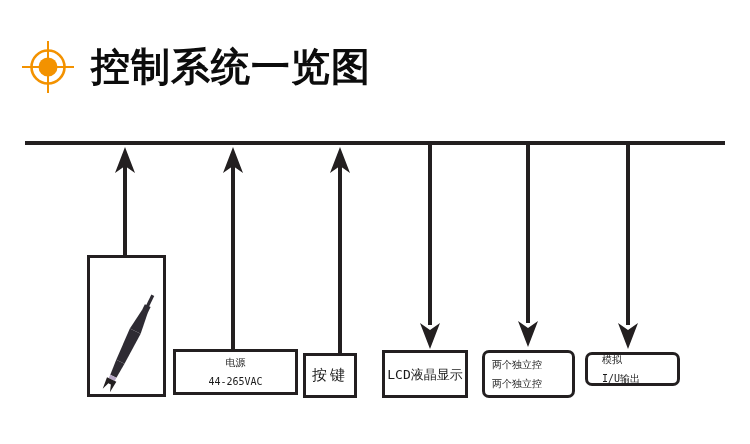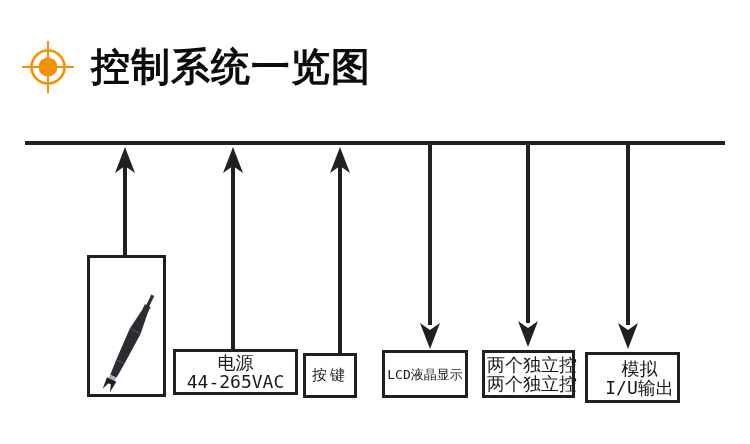--- a/index.html
+++ b/index.html
@@ -18,32 +18,32 @@
   .bus{position:absolute;left:25px;top:141px;width:700px;height:4px;background:#231f20;}
   
   .vline{position:absolute;width:4px;background:#231f20;}
   .ah{position:absolute;width:20px;height:26px;}
   
   .node{
     position:absolute;border:3px solid #231f20;background:#ffffff;box-sizing:border-box;
     display:flex;flex-direction:column;justify-content:center;
   }
   .node .ln{
-    font-size:18px;line-height:19px;white-space:nowrap;
+    font-size:10px;line-height:19px;white-space:nowrap;
     font-family:"DejaVu Sans Mono","Liberation Sans",sans-serif;
   }
   .t-center{align-items:center;text-align:center;}
-  .t-left{align-items:center;text-align:left;}
+  .t-left{align-items:flex-start;text-align:left;border-radius:7px;}
   #box-power{left:173px;top:349px;width:125px;height:46px;}
   #box-keys{left:303px;top:353px;width:54px;height:45px;}
   #box-keys .ln{font-size:15px;letter-spacing:3px;}
   #box-lcd{left:382px;top:350px;width:86px;height:48px;}
   #box-lcd .ln{font-size:13px;letter-spacing:0px;}
   #box-relay{left:482px;top:350px;width:93px;height:48px;padding-left:7px;}
-  #box-analog{left:585px;top:352px;width:95px;height:51px;padding-left:14px;}
+  #box-analog{left:585px;top:352px;width:95px;height:34px;padding-left:14px;}
   #box-sensor{left:87px;top:255px;width:79px;height:142px;}
   .probe-svg{position:absolute;left:0;top:0;width:100%;height:100%;}
 </style>
 </head>
 <body>
 
 <div id="canvas">
 
   <svg class="hdr-icon" viewBox="0 0 52 54">
     <line x1="26" y1="1" x2="26" y2="53" stroke="#F39200" stroke-width="2"></line>

